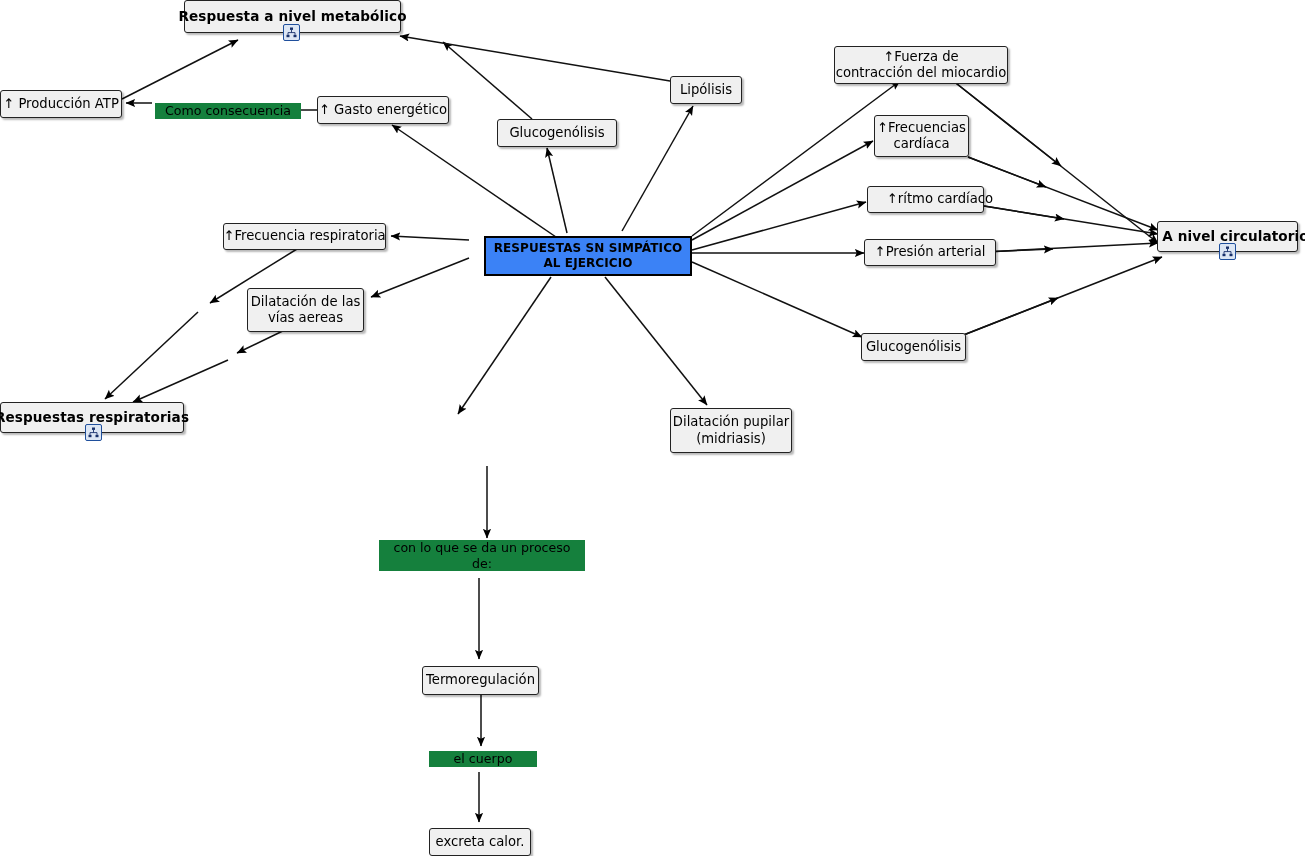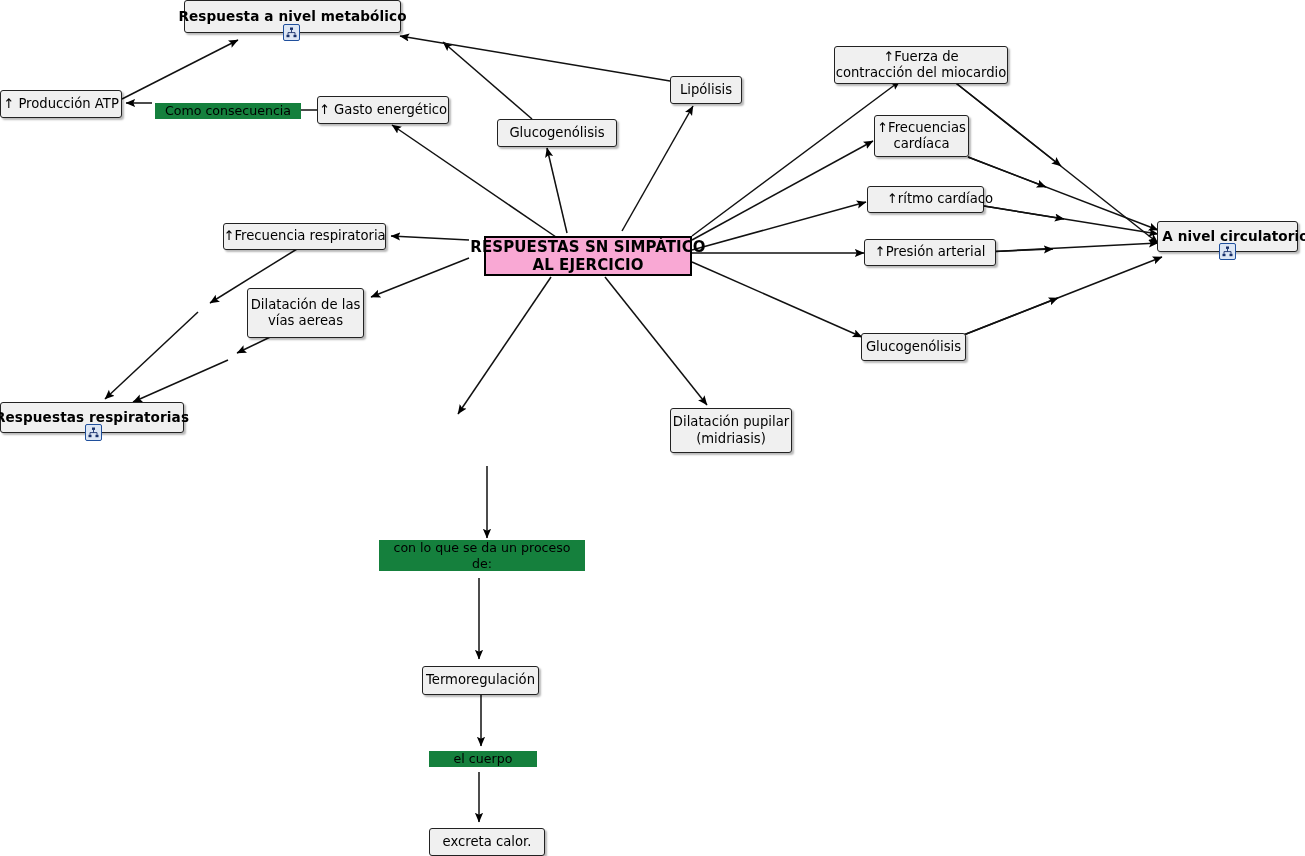--- a/index.html
+++ b/index.html
@@ -18,25 +18,25 @@
     justify-content:center;
     text-align:center;
     line-height:1.22;
     font-size:13.2px;
     padding:3px 8px;
     box-shadow:2px 2px 2px rgba(0,0,0,0.28);
     white-space:pre;
   }
   .node.bold{font-weight:bold;font-size:13.6px;letter-spacing:.1px;}
   .node.center{
-    background:#f9a8d4;
+    background:#3b82f6;
     border:2px solid #000000;
     border-radius:0;
     font-weight:bold;
-    font-size:15px;
+    font-size:12px;
     box-shadow:none;
     letter-spacing:.1px;
   }
   .linklabel{
     position:absolute;
     font-size:12.6px;
     color:#000000;
     text-align:center;
     line-height:1.25;
     white-space:pre;
@@ -167,21 +167,21 @@
   <div class="mapicon" style="left:1219px;top:243px;">
     <svg width="11" height="11" viewBox="0 0 11 11">
       <rect x="4" y="0.5" width="3" height="2.4" fill="#18306b"></rect>
       <rect x="0.5" y="7.8" width="3" height="2.4" fill="#18306b"></rect>
       <rect x="7.5" y="7.8" width="3" height="2.4" fill="#18306b"></rect>
       <path d="M5.5,2.9 L5.5,5.6 M2,7.8 L2,5.6 L9,5.6 L9,7.8" stroke="#18306b" stroke-width="0.9" fill="none"></path>
     </svg>
   </div>
 
   <div class="node" style="left:223px;top:223px;width:163px;height:27px;">↑Frecuencia respiratoria</div>
-  <div class="node" style="left:247px;top:288px;width:117px;height:50px;">Dilatación de las
+  <div class="node" style="left:247px;top:288px;width:117px;height:44px;">Dilatación de las
 vías aereas</div>
   <div class="node bold" style="left:0px;top:402px;width:184px;height:31px;">Respuestas respiratorias</div>
   <div class="mapicon" style="left:85px;top:424px;">
     <svg width="11" height="11" viewBox="0 0 11 11">
       <rect x="4" y="0.5" width="3" height="2.4" fill="#18306b"></rect>
       <rect x="0.5" y="7.8" width="3" height="2.4" fill="#18306b"></rect>
       <rect x="7.5" y="7.8" width="3" height="2.4" fill="#18306b"></rect>
       <path d="M5.5,2.9 L5.5,5.6 M2,7.8 L2,5.6 L9,5.6 L9,7.8" stroke="#18306b" stroke-width="0.9" fill="none"></path>
     </svg>
   </div>
@@ -189,15 +189,15 @@
   <div class="node" style="left:670px;top:408px;width:122px;height:45px;">Dilatación pupilar
 (midriasis)</div>
 
   <div class="linklabel" style="left:379px;top:540px;width:200px;">con lo que se da un proceso
 de:</div>
 
   <div class="node" style="left:422px;top:666px;width:117px;height:29px;">Termoregulación</div>
 
   <div class="linklabel" style="left:429px;top:751px;width:102px;">el cuerpo</div>
 
-  <div class="node" style="left:429px;top:828px;width:116px;height:28px;">excreta calor.</div>
+  <div class="node" style="left:429px;top:828px;width:102px;height:28px;">excreta calor.</div>
 
 </div>
 
 </body></html>

